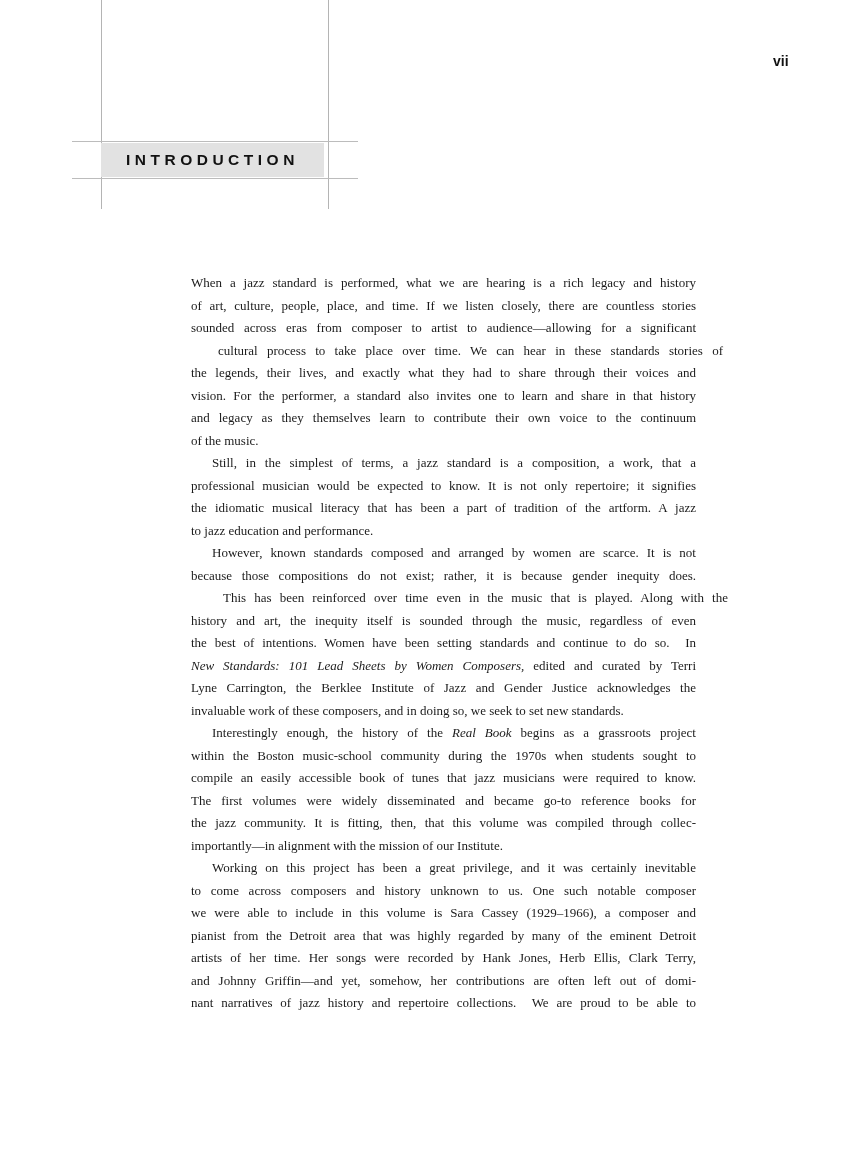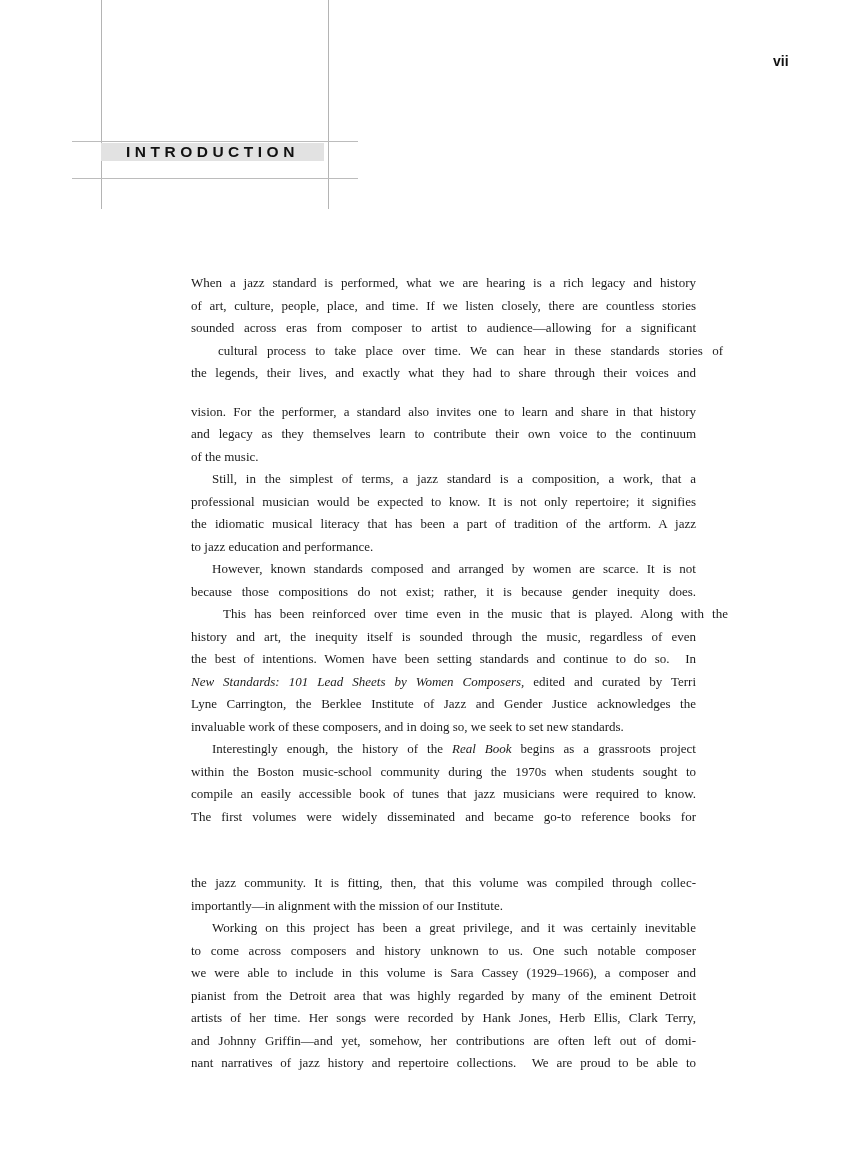--- a/index.html
+++ b/index.html
@@ -30,21 +30,21 @@
     background: var(--rule-color-light, #bcbcbc);
   }
   .hline-top    { top: 141px; }
   .hline-bottom { top: 178px; }
   
   .intro-box {
     position: absolute;
     left: 101px;
     top: 143px;
     width: 223px;
-    height: 18px;
+    height: 34px;
     background: var(--heading-box, #e2e2e2);
     display: flex;
     align-items: center;
   }
   .intro-label {
     padding-left: 25px;
     font-family: "Liberation Sans", sans-serif;
     font-weight: bold;
     font-size: 15.5px;
     letter-spacing: 4.5px;
@@ -91,21 +91,21 @@
 
   <div class="folio">vii</div>
 
   <div class="body-text">
       <div class="para">
         <div class="line j" style="word-spacing: 4.64479px;"><span>When a jazz standard is performed, what we are hearing is a rich legacy and history</span></div>
         <div class="line j" style="word-spacing: 4.52009px;"><span>of art, culture, people, place, and time. If we listen closely, there are countless stories</span></div>
         <div class="line j" style="word-spacing: 6.36222px;"><span>sounded across eras from composer to artist to audience—allowing for a significant</span></div>
         <div class="line j" style="word-spacing: 6.02121px; margin-left: 27px;"><span>cultural process to take place over time. We can hear in these standards stories of</span></div>
         <div class="line j" style="word-spacing: 5.17969px;"><span>the legends, their lives, and exactly what they had to share through their voices and</span></div>
-        <div class="line j" style="word-spacing: 4.025px; margin-top: 16px;"><span>vision. For the performer, a standard also invites one to learn and share in that history</span></div>
+        <div class="line j" style="word-spacing: 4.025px;"><span>vision. For the performer, a standard also invites one to learn and share in that history</span></div>
         <div class="line j" style="word-spacing: 5.71635px;"><span>and legacy as they themselves learn to contribute their own voice to the continuum</span></div>
         <div class="line"><span>of the music.</span></div>
       </div>
       <div class="para">
         <div class="line indent j" style="word-spacing: 5.62188px;"><span>Still, in the simplest of terms, a jazz standard is a composition, a work, that a</span></div>
         <div class="line j" style="word-spacing: 4.47356px;"><span>professional musician would be expected to know. It is not only repertoire; it signifies</span></div>
         <div class="line j" style="word-spacing: 4.7875px;"><span>the idiomatic musical literacy that has been a part of tradition of the artform. A jazz</span></div>
         <div class="line"><span>to jazz education and performance.</span></div>
       </div>
       <div class="para">
@@ -116,21 +116,21 @@
         <div class="line j" style="word-spacing: 4.60417px;"><span>the best of intentions. Women have been setting standards and continue to do so.  In</span></div>
         <div class="line j" style="word-spacing: 5.76172px;"><span class="it">New Standards: 101 Lead Sheets by Women Composers,</span><span> edited and curated by Terri</span></div>
         <div class="line j" style="word-spacing: 6.33097px;"><span>Lyne Carrington, the Berklee Institute of Jazz and Gender Justice acknowledges the</span></div>
         <div class="line"><span>invaluable work of these composers, and in doing so, we seek to set new standards.</span></div>
       </div>
       <div class="para">
         <div class="line indent j" style="word-spacing: 5.76302px;"><span>Interestingly enough, the history of the </span><span class="it">Real Book</span><span> begins as a grassroots project</span></div>
         <div class="line j" style="word-spacing: 5.30256px;"><span>within the Boston music-school community during the 1970s when students sought to</span></div>
         <div class="line j" style="word-spacing: 4.53365px;"><span>compile an easily accessible book of tunes that jazz musicians were required to know.</span></div>
         <div class="line j" style="word-spacing: 6.82386px;"><span>The first volumes were widely disseminated and became go-to reference books for</span></div>
-        <div class="line j" style="word-spacing: 5.02885px; margin-top: 44px;"><span>the jazz community. It is fitting, then, that this volume was compiled through collec-</span></div>
+        <div class="line j" style="word-spacing: 5.02885px;"><span>the jazz community. It is fitting, then, that this volume was compiled through collec-</span></div>
         <div class="line"><span>importantly—in alignment with the mission of our Institute.</span></div>
       </div>
       <div class="para">
         <div class="line indent j" style="word-spacing: 4.82091px;"><span>Working on this project has been a great privilege, and it was certainly inevitable</span></div>
         <div class="line j" style="word-spacing: 6.42969px;"><span>to come across composers and history unknown to us. One such notable composer</span></div>
         <div class="line j" style="word-spacing: 4.79129px;"><span>we were able to include in this volume is Sara Cassey (1929–1966), a composer and</span></div>
         <div class="line j" style="word-spacing: 4.25112px;"><span>pianist from the Detroit area that was highly regarded by many of the eminent Detroit</span></div>
         <div class="line j" style="word-spacing: 4.95982px;"><span>artists of her time. Her songs were recorded by Hank Jones, Herb Ellis, Clark Terry,</span></div>
         <div class="line j" style="word-spacing: 5.58854px;"><span>and Johnny Griffin—and yet, somehow, her contributions are often left out of domi-</span></div>
         <div class="line j" style="word-spacing: 4.58542px;"><span>nant narratives of jazz history and repertoire collections.  We are proud to be able to</span></div>

